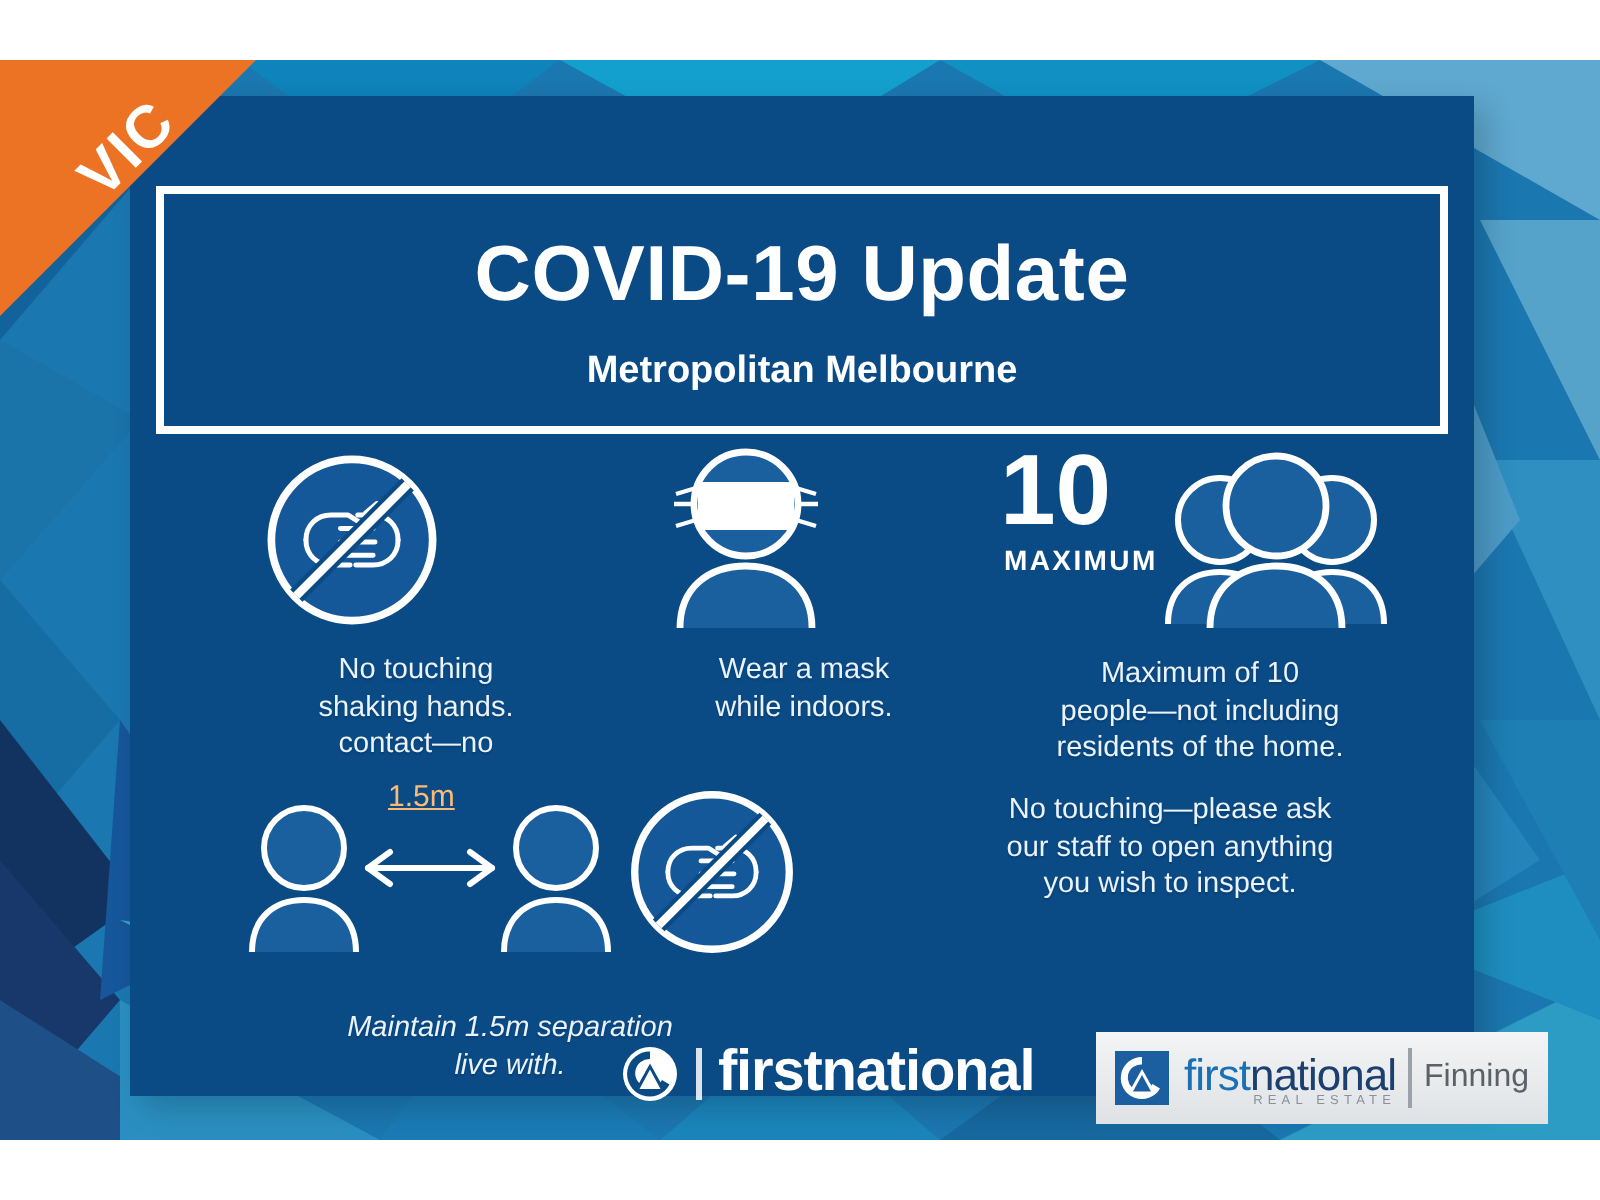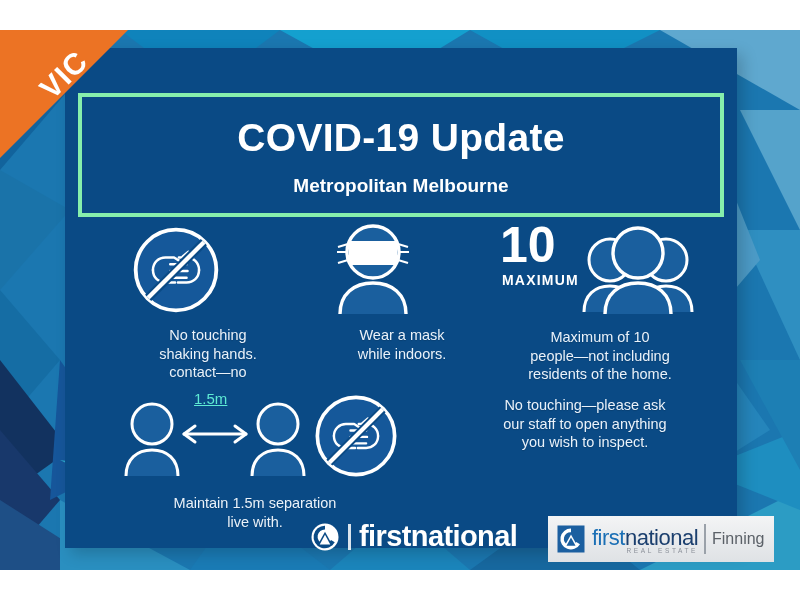--- a/index.html
+++ b/index.html
@@ -37,21 +37,21 @@
   #ribbon .vic{
     position:absolute; left:6px; top:30px; width:120px;
     transform:rotate(-45deg); transform-origin:center center;
     color:#ffffff; font-size:30px; font-weight:bold; letter-spacing:1px;
     text-align:center;
   }
 
   
   #titlebox{
     position:absolute; left:78px; top:63px; width:646px; height:124px;
-    border:4px solid #86efac;
+    border:4px solid #ffffff;
   }
   #title{
     position:absolute; left:0; right:0; top:19px;
     text-align:center; color:#ffffff;
     font-size:39px; font-weight:bold; letter-spacing:.3px;
   }
   #subtitle{
     position:absolute; left:0; right:0; top:78px;
     text-align:center; color:#ffffff;
     font-size:19px; font-weight:bold;
@@ -75,21 +75,21 @@
 
   .big10{
     position:absolute; left:0; top:-2px; color:#ffffff;
     font-size:50px; font-weight:bold; line-height:1;
   }
   .maxword{
     position:absolute; left:2px; top:50px; color:#ffffff;
     font-size:14px; font-weight:bold; letter-spacing:1.2px;
   }
   .m15{
-    position:absolute; color:#5eead4; font-size:15px;text-decoration:underline;
+    position:absolute; color:#fdba74; font-size:15px;text-decoration:underline;
   }
   svg{ display:block; overflow:visible; }
 
   
   #footer{
     position:absolute; left:0; bottom:0; width:800px; height:58px; z-index:5;
   }
   #logoA{
     position:absolute; left:310px; top:8px; display:flex; align-items:center; gap:8px;
   }
@@ -256,21 +256,21 @@
               <path d="M74 50c0-8-6-13-13-13h-8"></path>
               <path d="M74 50c0 8-6 13-13 13h-9"></path>
               <path d="M44 44h17M44 51h18M46 58h15"></path>
               <path d="M57 36l6-5 5 5-5 4"></path>
             </g>
             <line x1="21" y1="79" x2="79" y2="21" stroke="#0a4a85" stroke-width="9"></line>
             <line x1="21" y1="79" x2="79" y2="21" stroke="#ffffff" stroke-width="4.5"></line>
           </svg>
         </div>
       </div>
-      <div class="cap" style="margin-top:6px;">
+      <div class="cap" style="margin-top:17px;font-style:italic;">
         <div>Maintain 1.5m separation</div>
         <div>live with.</div>
       </div>
     </div>
 
     <div class="tile" id="t5">
       <div class="cap" style="margin-top:4px;">
         <div>No touching—please ask</div>
         <div>our staff to open anything</div>
         <div>you wish to inspect.</div>

